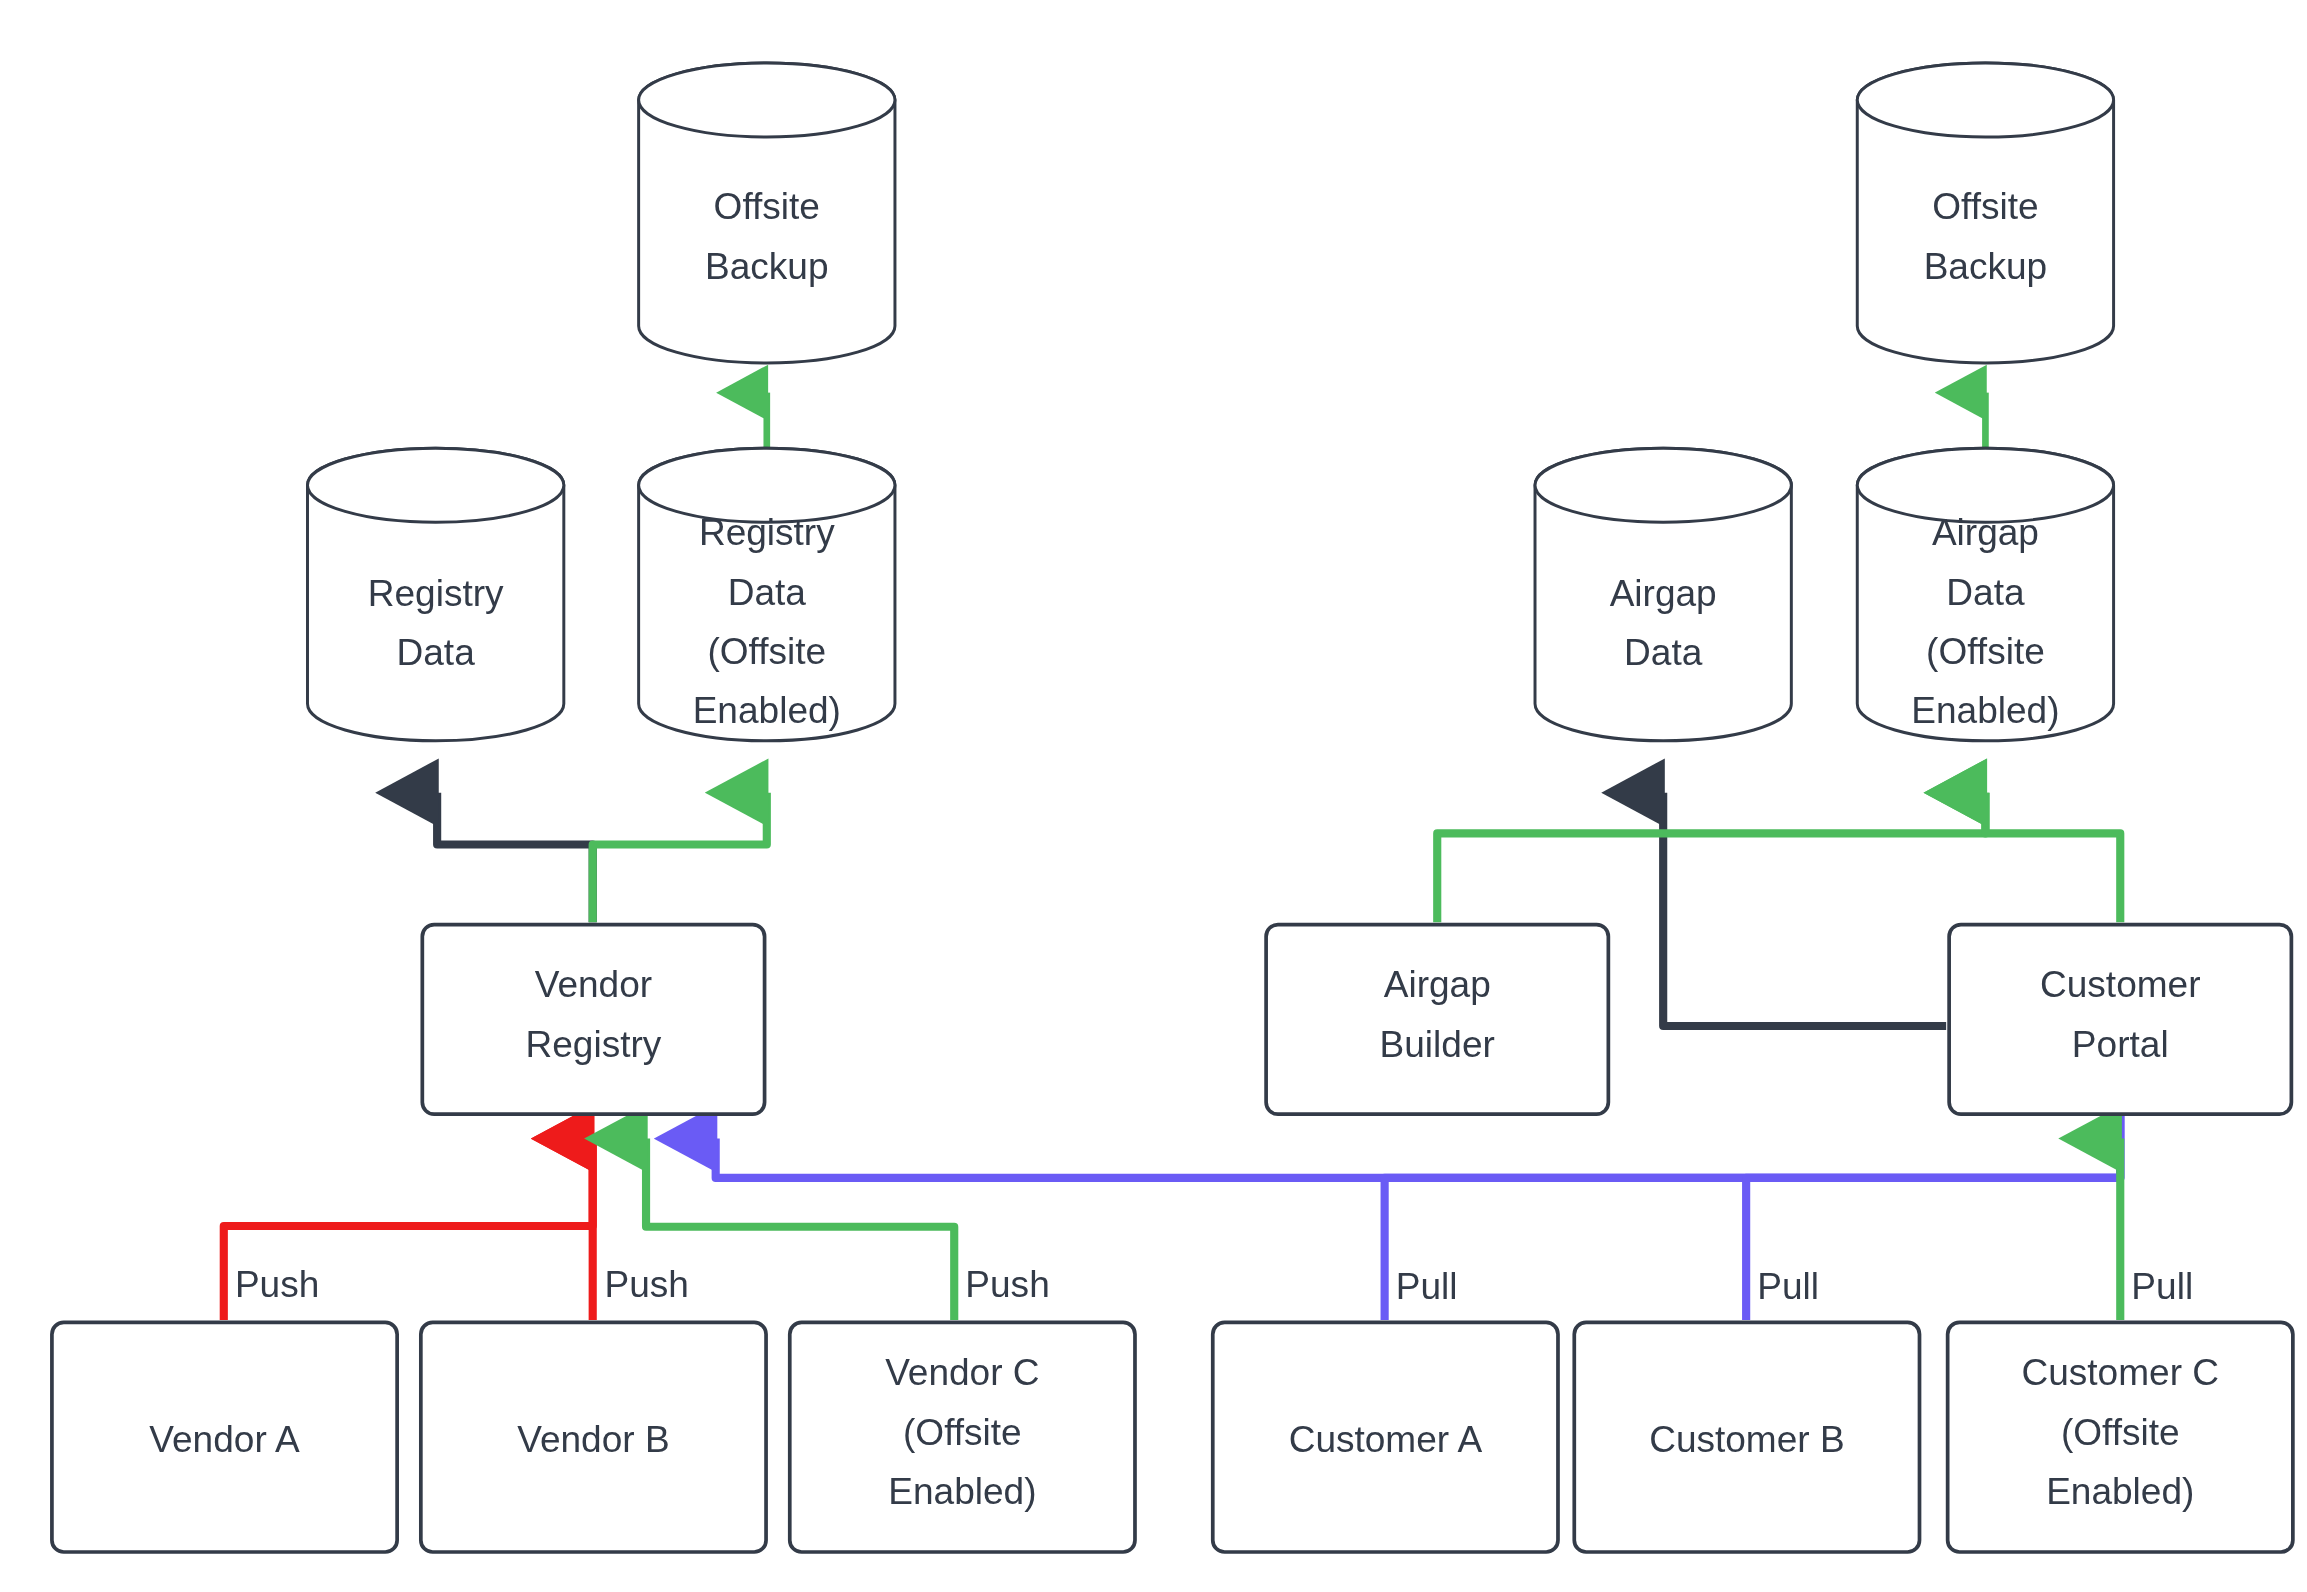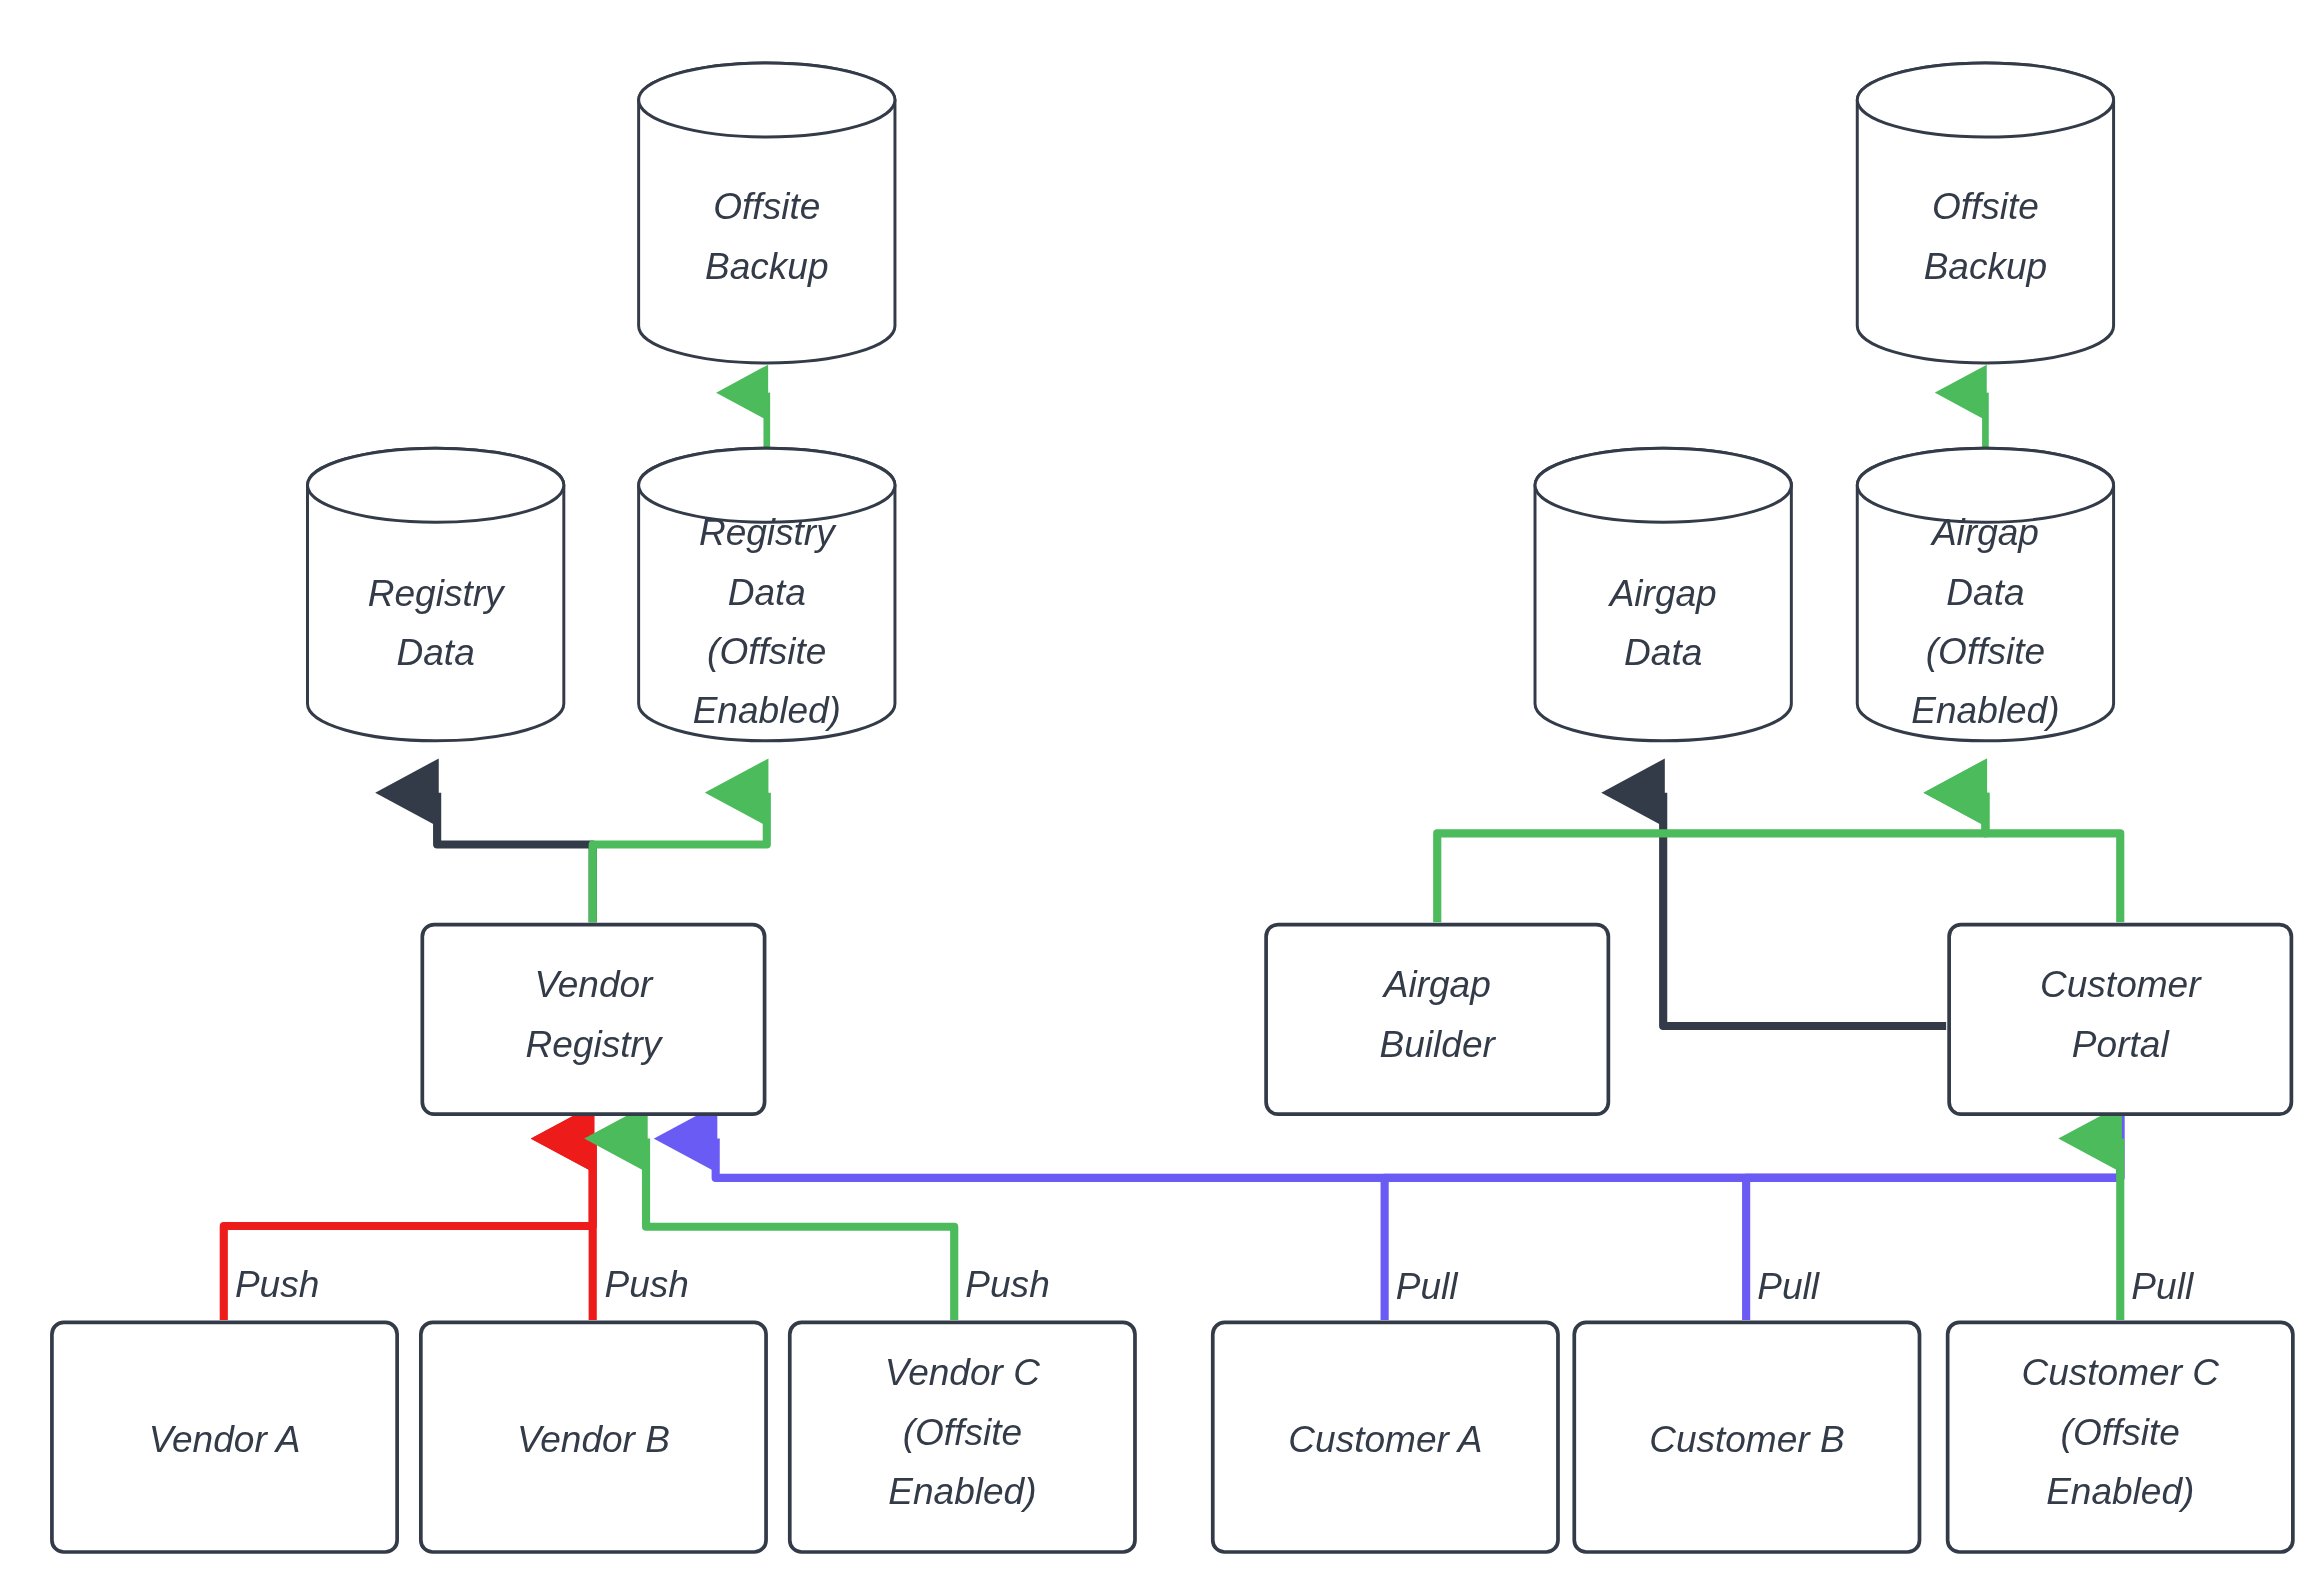--- a/index.html
+++ b/index.html
@@ -11,21 +11,20 @@
     width: 2307px;
     height: 1592px;
     font-family: "Liberation Sans", sans-serif;
     overflow: hidden;
   }
   #diagram-root {
     position: relative;
     width: 2307px;
     height: 1592px;
     background: #ffffff;
-    font-style: italic;
   }
   svg#flow {
     position: absolute;
     left: 0;
     top: 0;
     width: 2307px;
     height: 1592px;
     display: block;
   }
   .node-shape {

